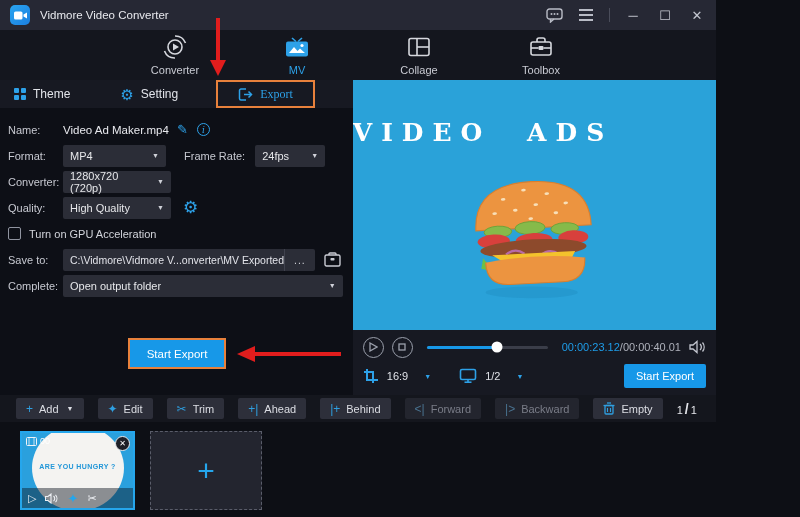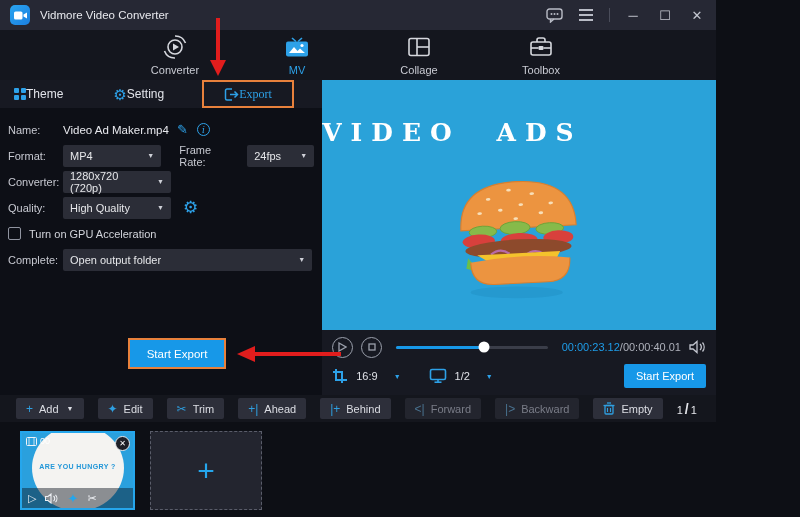--- a/index.html
+++ b/index.html
@@ -23,21 +23,21 @@
   
   .navbar { height:50px; background:#14161e; display:flex; align-items:center; justify-content:center; gap:52px; }
   .nav-tab { display:flex; flex-direction:column; align-items:center; gap:4px; width:70px; cursor:pointer; }
   .nav-tab .nt-label { font-size:11px; color:#c9cbd3; }
   .nav-tab.active .nt-label { color:#2da1e8; }
 
   
   .main { display:flex; height:315px; }
   .left-panel { width:360px; background:#0d0f16; position:relative; }
   .panel-tabs { height:28px; background:#171922; display:flex; align-items:center; }
-  .panel-tab { display:flex; align-items:center; padding:0 14px; height:28px; font-size:12px; color:#e2e4ea; cursor:pointer; }
+  .panel-tab { display:flex; align-items:center; gap:7px; padding:0 14px; height:28px; font-size:12px; color:#e2e4ea; cursor:pointer; }
   .panel-tab.highlighted { border:2px solid #e8813c; padding:0 20px;font-family:Liberation Serif, serif; }
   .panel-tab.highlighted .pt-label { color:#2da1e8; }
   .theme-grid { display:grid; grid-template-columns:5px 5px; grid-template-rows:5px 5px; gap:2px; }
   .theme-grid i { background:#2da1e8; border-radius:1px; }
   .gear-glyph { color:#2da1e8; font-size:15px; line-height:1; }
 
   .form { padding:10px 8px 0 8px; }
   .form-row { display:flex; align-items:center; margin-bottom:3px; height:23px; }
   .f-label { width:55px; flex:0 0 55px; font-size:11px; color:#c7c9d1; }
   .f-text { font-size:11.5px; color:#e8e9ee; }
@@ -255,20 +255,34 @@
           <span class="f-label">Quality:</span>
           <div class="dropdown dd-quality">
             <span>High Quality</span>
             <span class="caret">▼</span>
           </div>
           <span class="gear-btn">⚙</span>
         </div>
         <div class="form-row">
           <span class="checkbox"></span>
           <span class="cb-label">Turn on GPU Acceleration</span>
+        </div>
+        <div class="form-row">
+          <span class="f-label">Save to:</span>
+          <div class="path-field">
+            <span class="path-text">C:\Vidmore\Vidmore V...onverter\MV Exported</span>
+            <span class="path-ellipsis">...</span>
+          </div>
+          <span class="folder-btn">
+            <svg width="17" height="15" viewBox="0 0 17 15">
+              <rect x="1" y="3" width="15" height="11" rx="1.5" fill="none" stroke="#c9cbd3" stroke-width="1.4"></rect>
+              <path d="M5 3 V2 a1 1 0 0 1 1-1 h5 a1 1 0 0 1 1 1 v1" fill="none" stroke="#c9cbd3" stroke-width="1.4"></path>
+              <rect x="6.5" y="6" width="4" height="2.5" rx="0.7" fill="#c9cbd3"></rect>
+            </svg>
+          </span>
         </div>
         <div class="form-row">
           <span class="f-label">Complete:</span>
           <div class="dropdown dd-complete">
             <span>Open output folder</span>
             <span class="caret">▼</span>
           </div>
         </div>
       </div>
 

